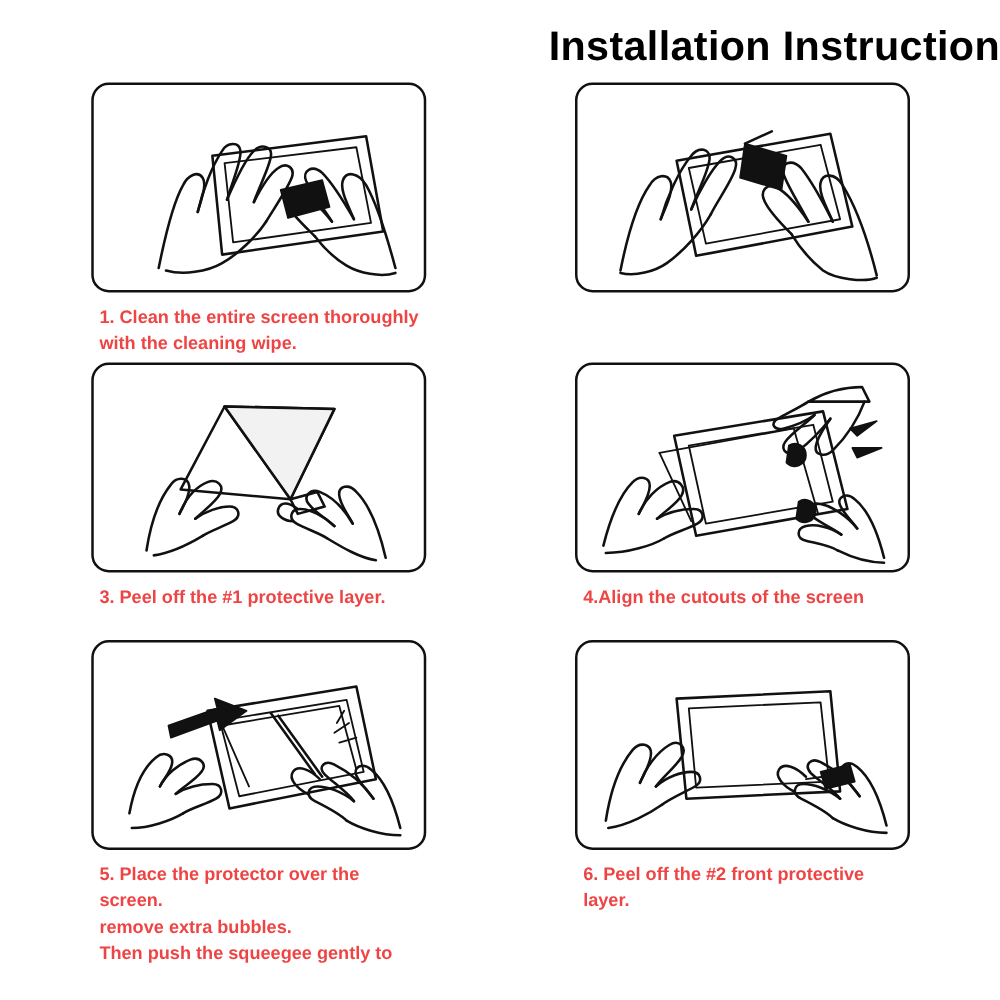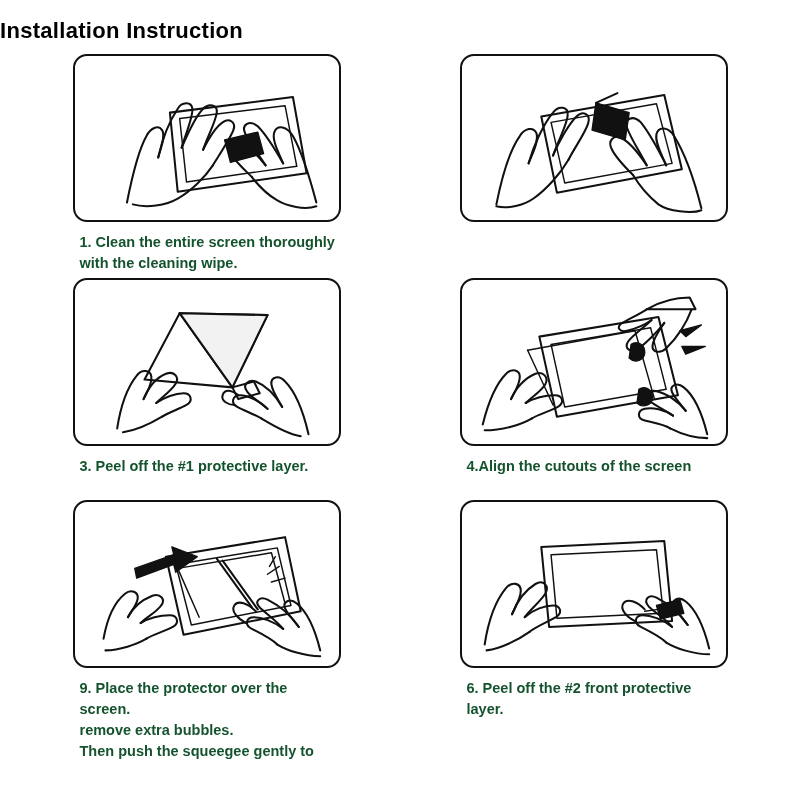--- a/index.html
+++ b/index.html
@@ -14,22 +14,22 @@
     color: #111111;
     overflow: hidden;
   }
   .page {
     position: relative;
     width: 800px;
     height: 800px;
     box-sizing: border-box;
   }
   .title {
-    text-align: left;
-    font-size: 22px;
+    text-align: right;
+    font-size: 33px;
     font-weight: bold;
     letter-spacing: 0.3px;
     padding-top: 18px;
     padding-bottom: 6px;
     color: #000;
   }
   .grid {
     display: grid;
     grid-template-columns: 1fr 1fr;
     grid-template-rows: repeat(3, 1fr);
@@ -59,21 +59,21 @@
     display: block;
     width: 100%;
     height: 100%;
   }
   .caption {
     width: 270px;
     margin-top: 10px;
     font-size: 14.5px;
     font-weight: bold;
     line-height: 1.45;
-    color: #14532d;
+    color: #ef4444;
     text-align: left;
     padding-left: 8px;
     box-sizing: border-box;
   }
   .caption .ln {
     display: block;
   }
   
   .stroke {
     fill: none;
@@ -255,21 +255,21 @@
           <path class="stroke" d="M250 152 C244 128 236 112 226 104 C219 98 211 102 214 109 C217 116 224 122 228 128"></path>
           <path class="stroke" d="M228 128 C220 116 208 106 196 100 C188 96 182 102 188 108 C194 114 206 122 212 130"></path>
           <path class="stroke" d="M212 130 C202 122 190 118 182 118 C174 118 172 126 180 130 C188 134 200 140 206 146"></path>
           <path class="stroke" d="M206 146 C216 152 234 158 250 158"></path>
           <path class="stroke" d="M184 112 C176 104 166 100 162 106 C158 112 166 120 174 124"></path>
 
           <path class="stroke-thin" d="M196 74 L208 66 M200 82 L214 78 M198 66 L204 56"></path>
         </svg>
       </div>
       <div class="caption">
-        <span class="ln">9. Place the protector over the screen.</span>
+        <span class="ln">5. Place the protector over the screen.</span>
         <span class="ln">remove extra bubbles.</span>
         <span class="ln">Then push the squeegee gently to</span>
       </div>
     </div>
 
     <div class="step">
       <div class="panel">
         <svg viewBox="0 0 268 168" xmlns="http://www.w3.org/2000/svg">
 
           <path class="stroke" d="M80 46 L206 40 L214 122 L88 128 Z"></path>

